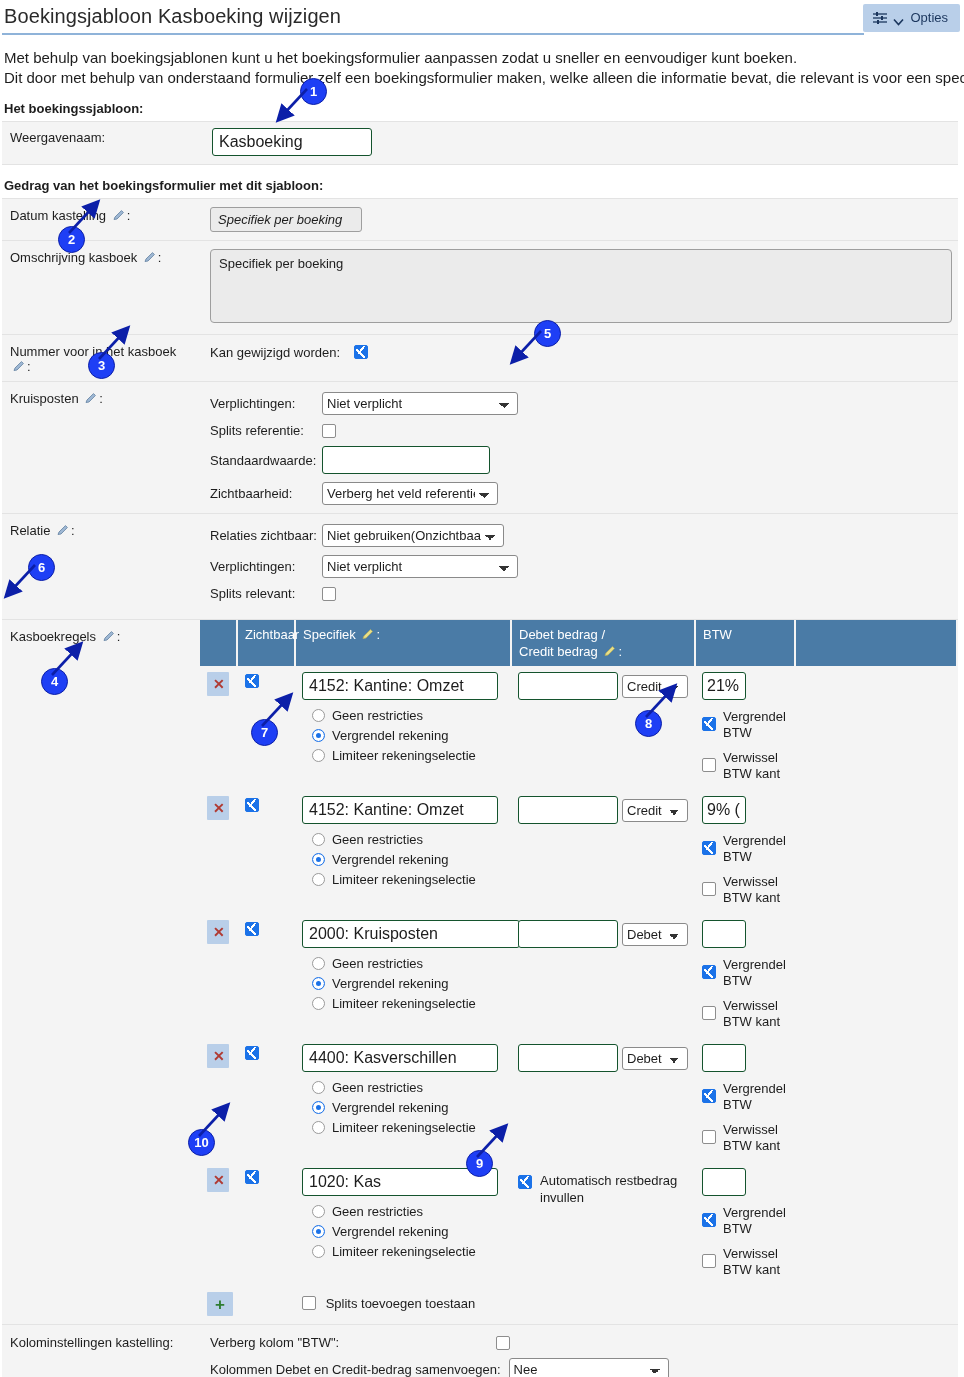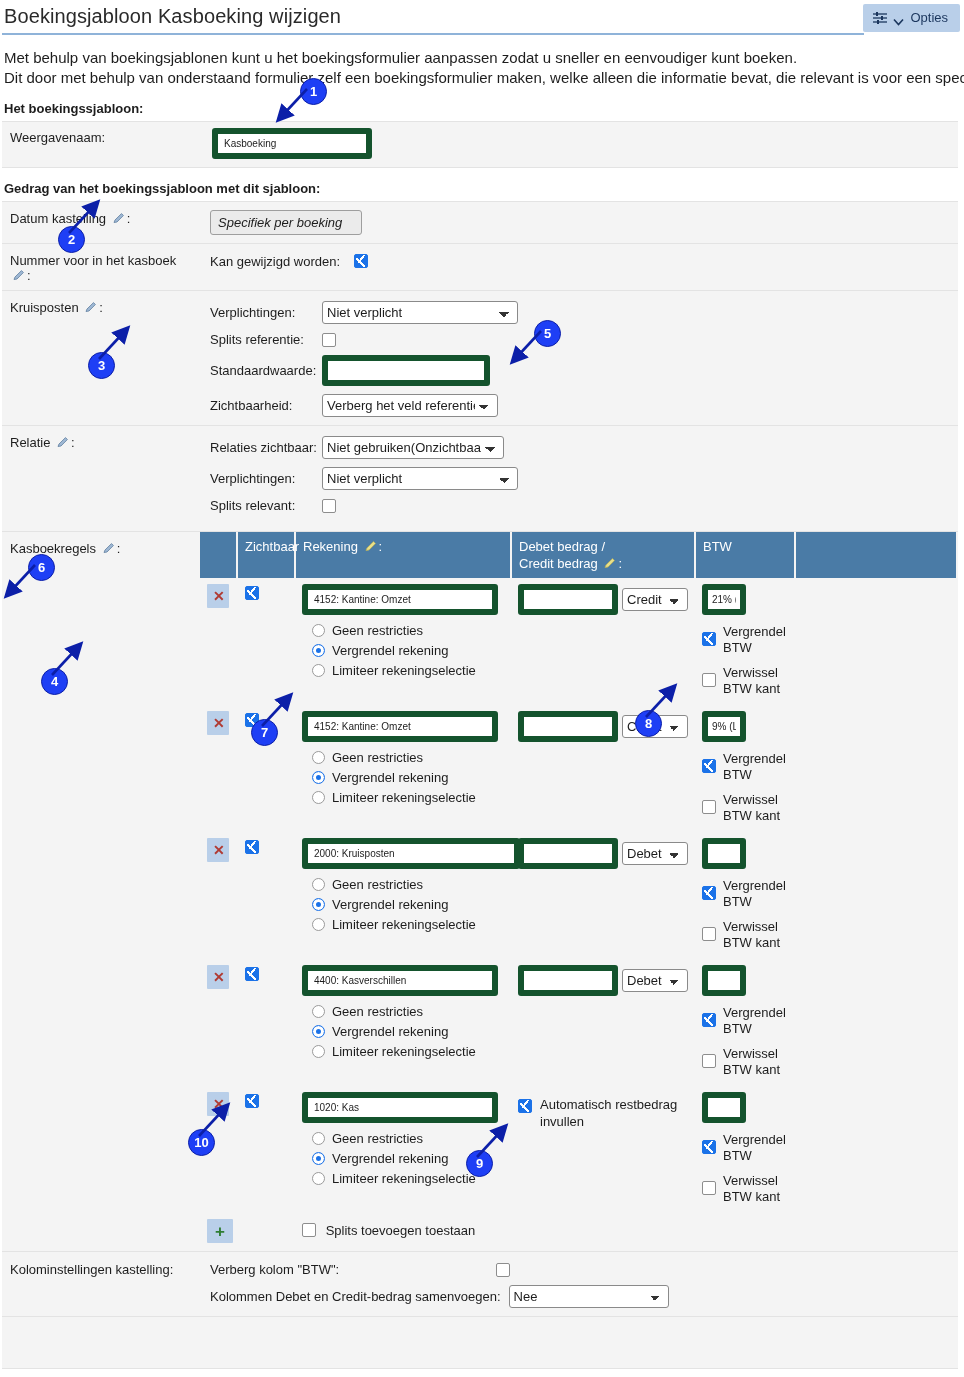--- a/index.html
+++ b/index.html
@@ -75,23 +75,23 @@
     border-top: 1px solid #e3e3e3;
     border-bottom: 1px solid #e3e3e3;
     vertical-align: top;
     padding: 6px 6px 8px 8px;
     position: relative;
   }
   .pencil { display:inline-block; vertical-align:-2px; width:13px; height:13px; margin:0 2px; }
 
   input[type=text], .txtbox {
     font-family: "Liberation Sans", sans-serif;
-    font-size: 10px;
+    font-size: 16px;
     color: #1d1d1d;
-    border: 6px solid #14532d;
+    border: 1px solid #14532d;
     border-radius: 3px;
     background: #fff;
     padding: 4px 6px;
     outline: none;
   }
   .readonly-box {
     background: #ebebeb;
     border: 1px solid #9e9e9e;
     border-radius: 3px;
     font-style: italic;
@@ -242,38 +242,51 @@
   <tbody>
       <tr>
     <td class="lblcell" style="padding-top:8px;">Weergavenaam:</td>
     <td class="valcell" style="padding-left:12px;">
       <input type="text" class="txtbox" style="width: 160px;" value="Kasboeking">
     </td>
   </tr>
 </tbody>
   </table>
 
-<div class="section-title">Gedrag van het boekingssjabloon met dit sjabloon:</div>
+<div class="section-title">Gedrag van het boekingsformulier met dit sjabloon:</div>
 <table class="grid">
 
   <tbody>
       <tr>
     <td class="lblcell" style="padding-top:9px;">
       <span>Datum kastelling</span>
       <span class="pencil">
         <svg width="13" height="13" viewBox="0 0 13 13">
               <path d="M2 10.5 L3 8 L9.5 1.6 L11.4 3.5 L5 10 Z" fill="#9fb8d4" stroke="#5f7f9f" stroke-width=".8"></path>
             </svg>
       </span><span>:</span>
     </td>
     <td class="valcell" style="padding-left:10px;padding-top:8px;">
       <span class="readonly-box" style="width:152px;">Specifiek per boeking</span>
     </td>
   </tr>
 
+  <tr>
+    <td class="lblcell" style="height:78px;padding-top:9px;">
+      <span>Omschrijving kasboek</span>
+      <span class="pencil">
+        <svg width="13" height="13" viewBox="0 0 13 13">
+              <path d="M2 10.5 L3 8 L9.5 1.6 L11.4 3.5 L5 10 Z" fill="#9fb8d4" stroke="#5f7f9f" stroke-width=".8"></path>
+            </svg>
+      </span><span>:</span>
+    </td>
+    <td class="valcell" style="padding-left:10px;padding-top:8px;">
+      <textarea rows="4" style="width: 742px; height: 74px;">Specifiek per boeking</textarea>
+    </td>
+  </tr>
 
   <tr>
     <td class="lblcell" style="padding-top:9px;">
       <span>Nummer voor in het kasboek</span>
       <span class="pencil">
         <svg width="13" height="13" viewBox="0 0 13 13">
               <path d="M2 10.5 L3 8 L9.5 1.6 L11.4 3.5 L5 10 Z" fill="#9fb8d4" stroke="#5f7f9f" stroke-width=".8"></path>
             </svg>
       </span><span>:</span>
     </td>
@@ -362,21 +375,21 @@
               <col style="width:216px">
           <col style="width:184px">
               <col style="width:100px">
               <col style="width:161px">
         </colgroup>
         <thead>
           <tr>
             <th></th>
             <th>Zichtbaar</th>
             <th>
-              <span>Rekening</span>
+              <span>Specifiek</span>
               <span class="pencil">
                 <svg width="13" height="13" viewBox="0 0 13 13">
                       <path d="M2 10.5 L3 8 L9.5 1.6 L11.4 3.5 L5 10 Z" fill="#e8e08a" stroke="#b9b05a" stroke-width=".8"></path>
                     </svg>
               </span>:
             </th>
             <th>
               <span>Debet bedrag /</span><br>
               <span>Credit bedrag</span>
               <span class="pencil">

